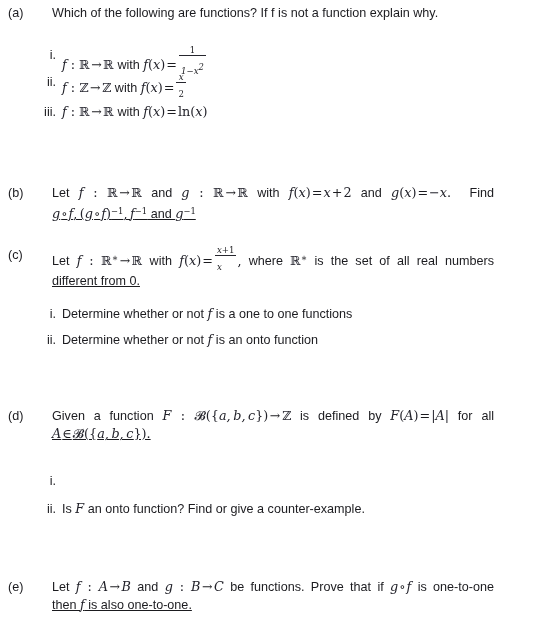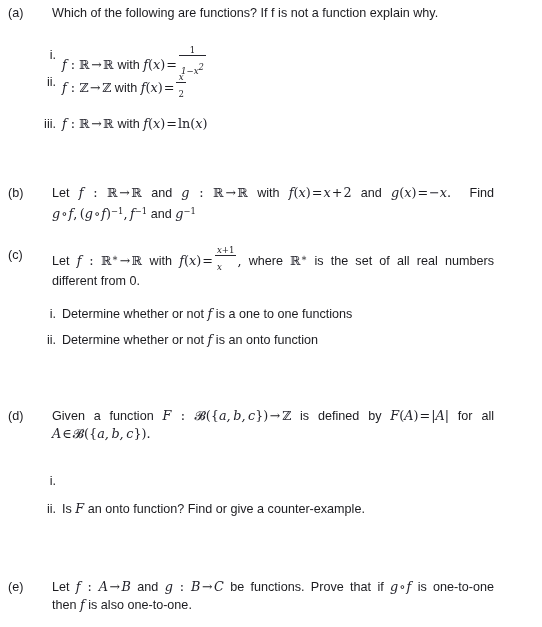--- a/index.html
+++ b/index.html
@@ -50,20 +50,21 @@
     text-align: justify;
     text-justify: inter-word;
   }
   .prob-body.justify > .ln1 {
     display: block;
     text-align: justify;
     text-align-last: justify;
   }
   .prob-body .ln {
     display: block;
+    text-decoration: underline;
   }
 
   
   .subitem {
     position: absolute;
     left: 8px;
     width: 486px;
     font-size: 12.6px;
     line-height: 18px;
   }
@@ -169,21 +170,21 @@
   <div class="subitem" style="top:46px;">
     <span class="rn">i.</span>
     <span class="sub-body"><span class="m">f</span><span class="mr">&nbsp;:&nbsp;</span><span class="bb">ℝ</span><span class="arr">→</span><span class="bb">ℝ</span>&nbsp;with&nbsp;<span class="m">f</span><span class="mr">(</span><span class="m">x</span><span class="mr">)</span><span class="op">=</span><span class="frac"><span class="num up">1</span><span class="den">1−<span style="font-style:italic">x</span><span class="supi">2</span></span></span></span>
   </div>
 
   <div class="subitem" style="top:73px;">
     <span class="rn">ii.</span>
     <span class="sub-body"><span class="m">f</span><span class="mr">&nbsp;:&nbsp;</span><span class="bb">ℤ</span><span class="arr">→</span><span class="bb">ℤ</span>&nbsp;with&nbsp;<span class="m">f</span><span class="mr">(</span><span class="m">x</span><span class="mr">)</span><span class="op">=</span><span class="frac"><span class="num">x</span><span class="den up">2</span></span></span>
   </div>
 
-  <div class="subitem" style="top:115px;">
+  <div class="subitem" style="top:103px;">
     <span class="rn">iii.</span>
     <span class="sub-body"><span class="m">f</span><span class="mr">&nbsp;:&nbsp;</span><span class="bb">ℝ</span><span class="arr">→</span><span class="bb">ℝ</span>&nbsp;with&nbsp;<span class="m">f</span><span class="mr">(</span><span class="m">x</span><span class="mr">)</span><span class="op">=</span><span class="mr">ln(</span><span class="m">x</span><span class="mr">)</span></span>
   </div>
 
   <div class="problem" style="top:184px;">
     <span class="prob-label">(b)</span>
     <div class="prob-body justify">
       <span class="ln1">Let <span class="m">f</span><span class="mr">&nbsp;:&nbsp;</span><span class="bb">ℝ</span><span class="arr">→</span><span class="bb">ℝ</span> and <span class="m">g</span><span class="mr">&nbsp;:&nbsp;</span><span class="bb">ℝ</span><span class="arr">→</span><span class="bb">ℝ</span> with <span class="m">f</span><span class="mr">(</span><span class="m">x</span><span class="mr">)</span><span class="op">=</span><span class="m">x</span><span class="op">+</span><span class="mr">2</span> and <span class="m">g</span><span class="mr">(</span><span class="m">x</span><span class="mr">)</span><span class="op">=</span><span class="mr">−</span><span class="m">x</span><span class="mr">.</span>&nbsp; Find</span>
       <span class="ln"><span class="m">g</span><span class="op">∘</span><span class="m">f</span><span class="mr">, (</span><span class="m">g</span><span class="op">∘</span><span class="m">f</span><span class="mr">)</span><span class="sup">−1</span><span class="mr">, </span><span class="m">f</span><span class="sup">−1</span> and <span class="m">g</span><span class="sup">−1</span></span>
     </div>

